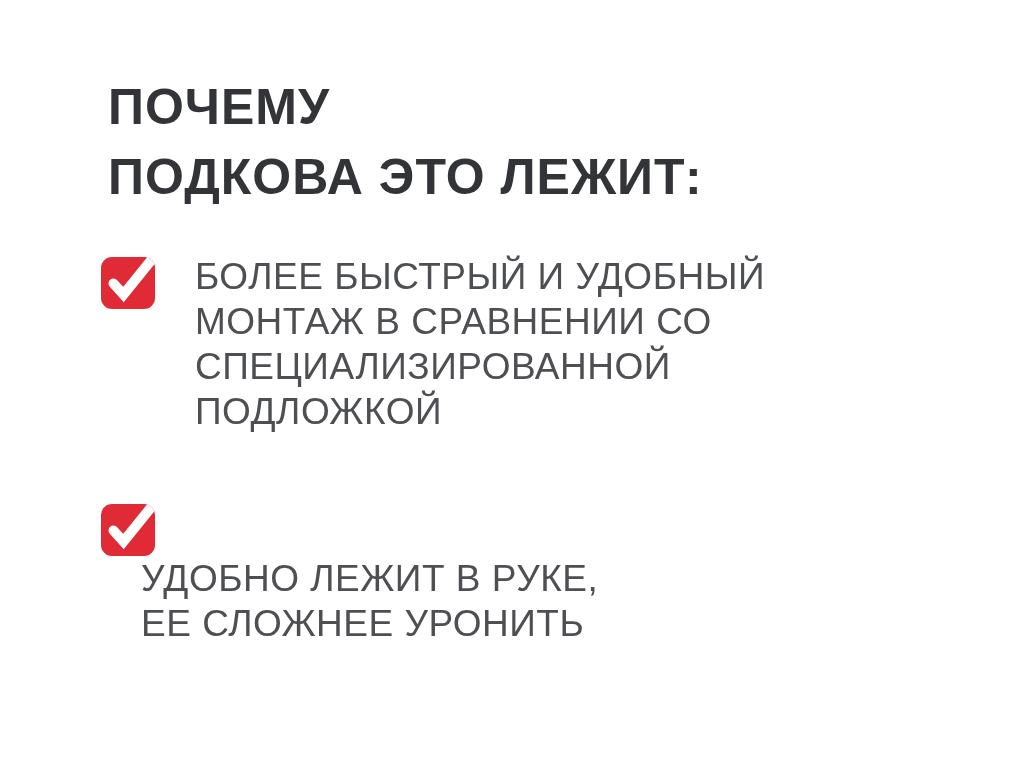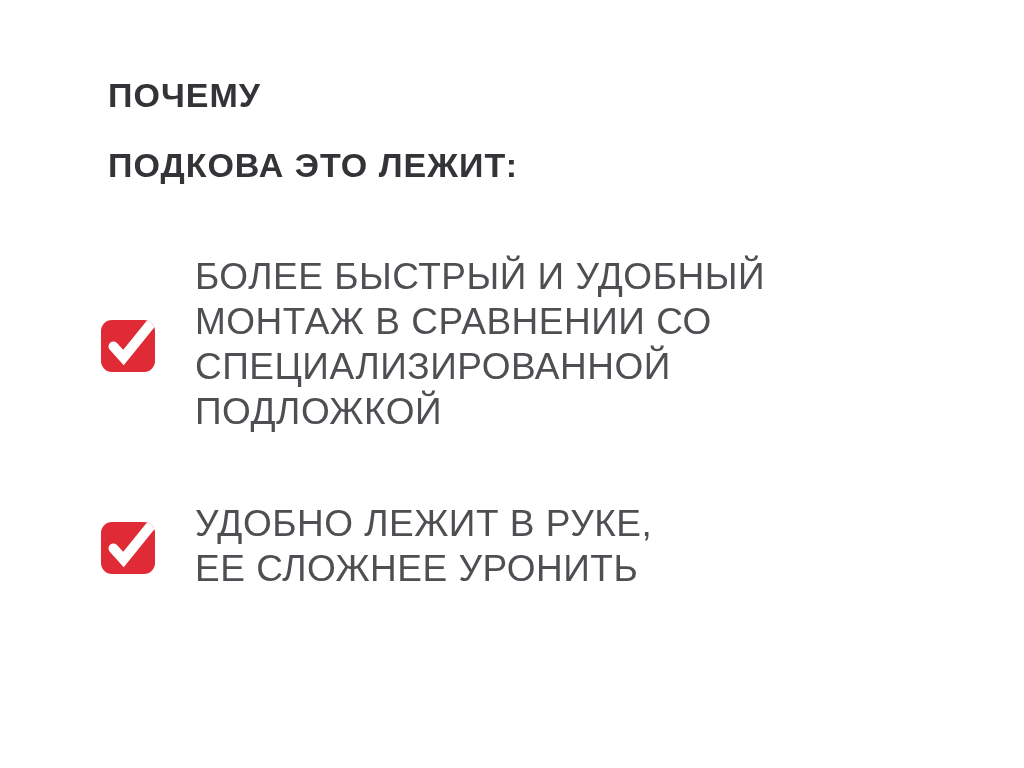--- a/index.html
+++ b/index.html
@@ -18,35 +18,35 @@
   }
   .slide{
     position:relative;
     width:1024px;
     height:768px;
     background:var(--background);
   }
   .slide-title{
     position:absolute;
     left:108px;
-    top:60px;
-    font-size:34px;
+    top:72px;
+    font-size:50px;
     line-height:70px;
     font-weight:700;
     letter-spacing:1px;
     color:var(--title-text);
   }
   .bullet{
     position:absolute;
     left:101px;
     display:flex;
-    align-items:center;
+    align-items:flex-start;
   }
   .bullet-1{top:254px;}
-  .bullet-2{top:501px;}
+  .bullet-2{top:501px;flex-direction:column;}
   .check-box{
     flex:0 0 auto;
     width:54px;
     height:52px;
     margin-top:3px;
     background:var(--accent-red);
     border-radius:11px;
     overflow:hidden;
     position:relative;
   }

